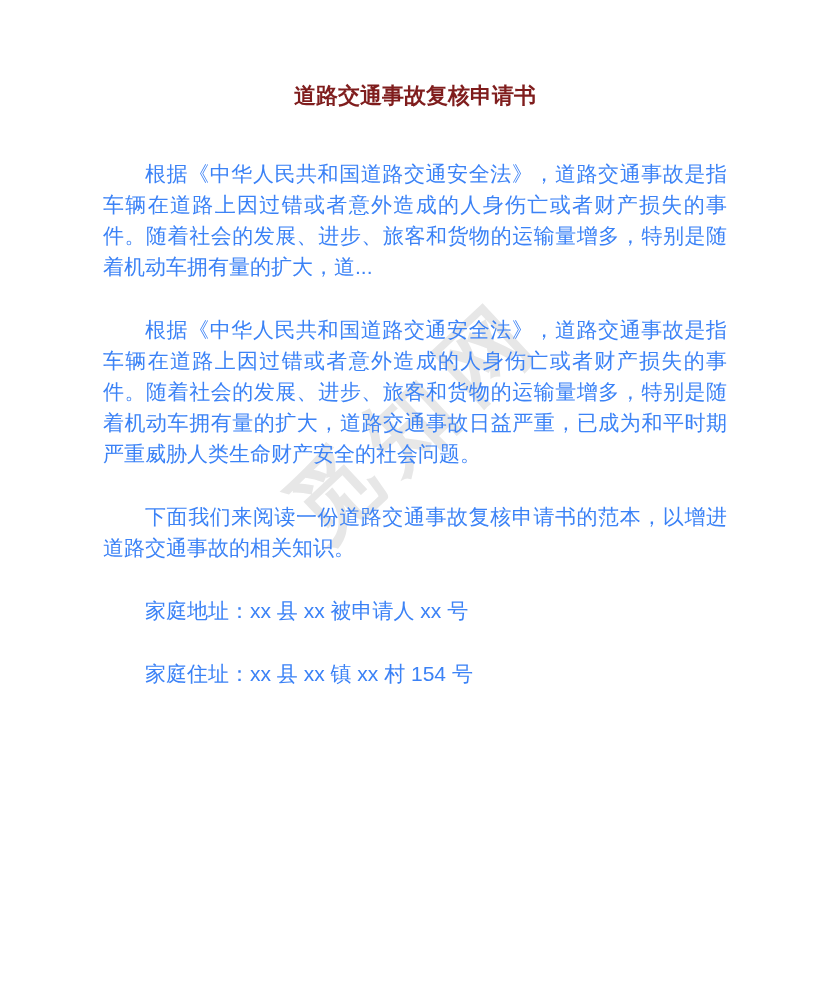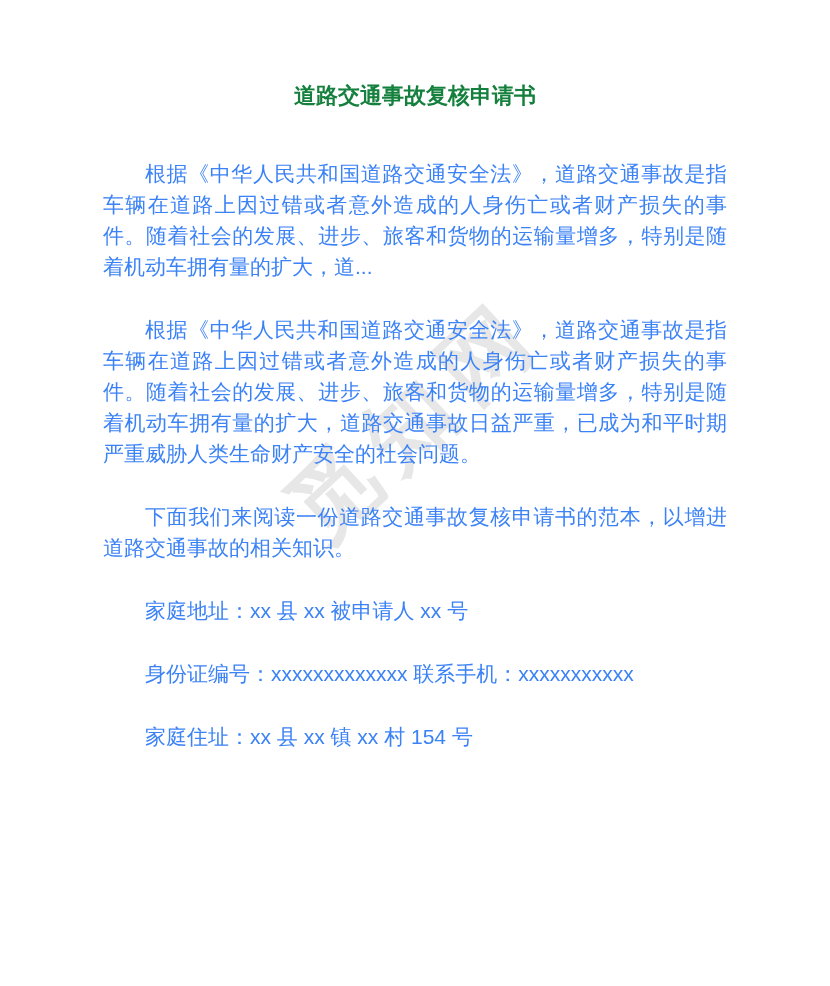--- a/index.html
+++ b/index.html
@@ -39,21 +39,21 @@
     z-index: 1;
     padding: 0 103px;
     box-sizing: border-box;
   }
   .doc-title {
     margin: 82px 0 0 0;
     font-size: 22px;
     line-height: 28px;
     font-weight: 700;
     text-align: center;
-    color: #15803d;
+    color: #7f1d1d;
   }
   .para {
     font-size: 21px;
     line-height: 31px;
     color: #3b82f6;
     text-align: justify;
     text-indent: 2em;
     margin: 0 0 32px 0;
   }
   .para.first {
@@ -74,19 +74,18 @@
     <p class="para first">根据《中华人民共和国道路交通安全法》，道路交通事故是指车辆在道路上因过错或者意外造成的人身伤亡或者财产损失的事件。随着社会的发展、进步、旅客和货物的运输量增多，特别是随着机动车拥有量的扩大，道...</p>
 
     <p class="para">根据《中华人民共和国道路交通安全法》，道路交通事故是指车辆在道路上因过错或者意外造成的人身伤亡或者财产损失的事件。随着社会的发展、进步、旅客和货物的运输量增多，特别是随着机动车拥有量的扩大，道路交通事故日益严重，已成为和平时期严重威胁人类生命财产安全的社会问题。</p>
 
     <p class="para">下面我们来阅读一份道路交通事故复核申请书的范本，以增进道路交通事故的相关知识。</p>
 
 
 
     <p class="para">家庭地址：xx 县 xx 被申请人 xx 号</p>
 
-    <p class="para">身份证编号：xxxxxxxxxxxxx 联系手机：xxxxxxxxxxx</p>
 
 
     <p class="para">家庭住址：xx 县 xx 镇 xx 村 154 号</p>
 
   </div>
 </div>
 
 </body></html>

